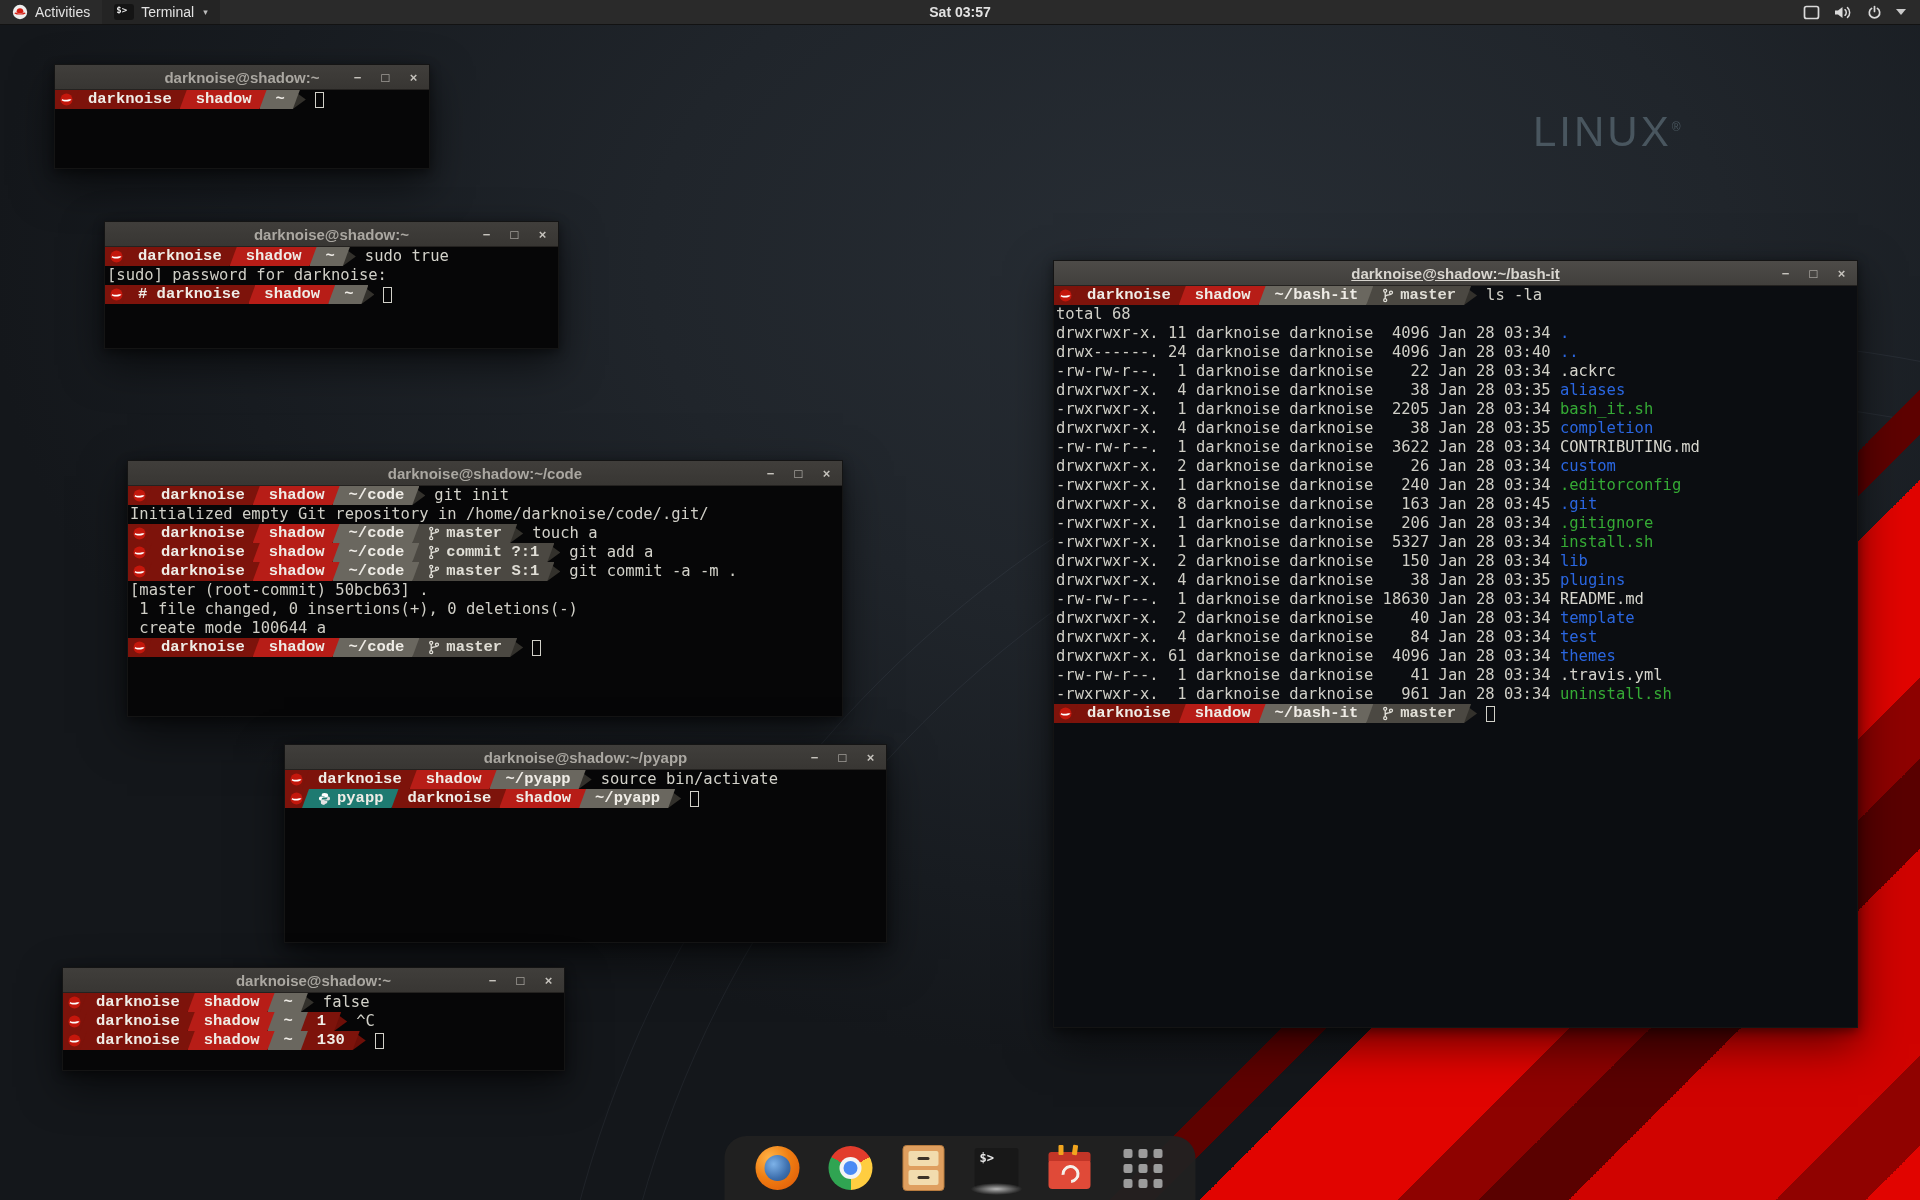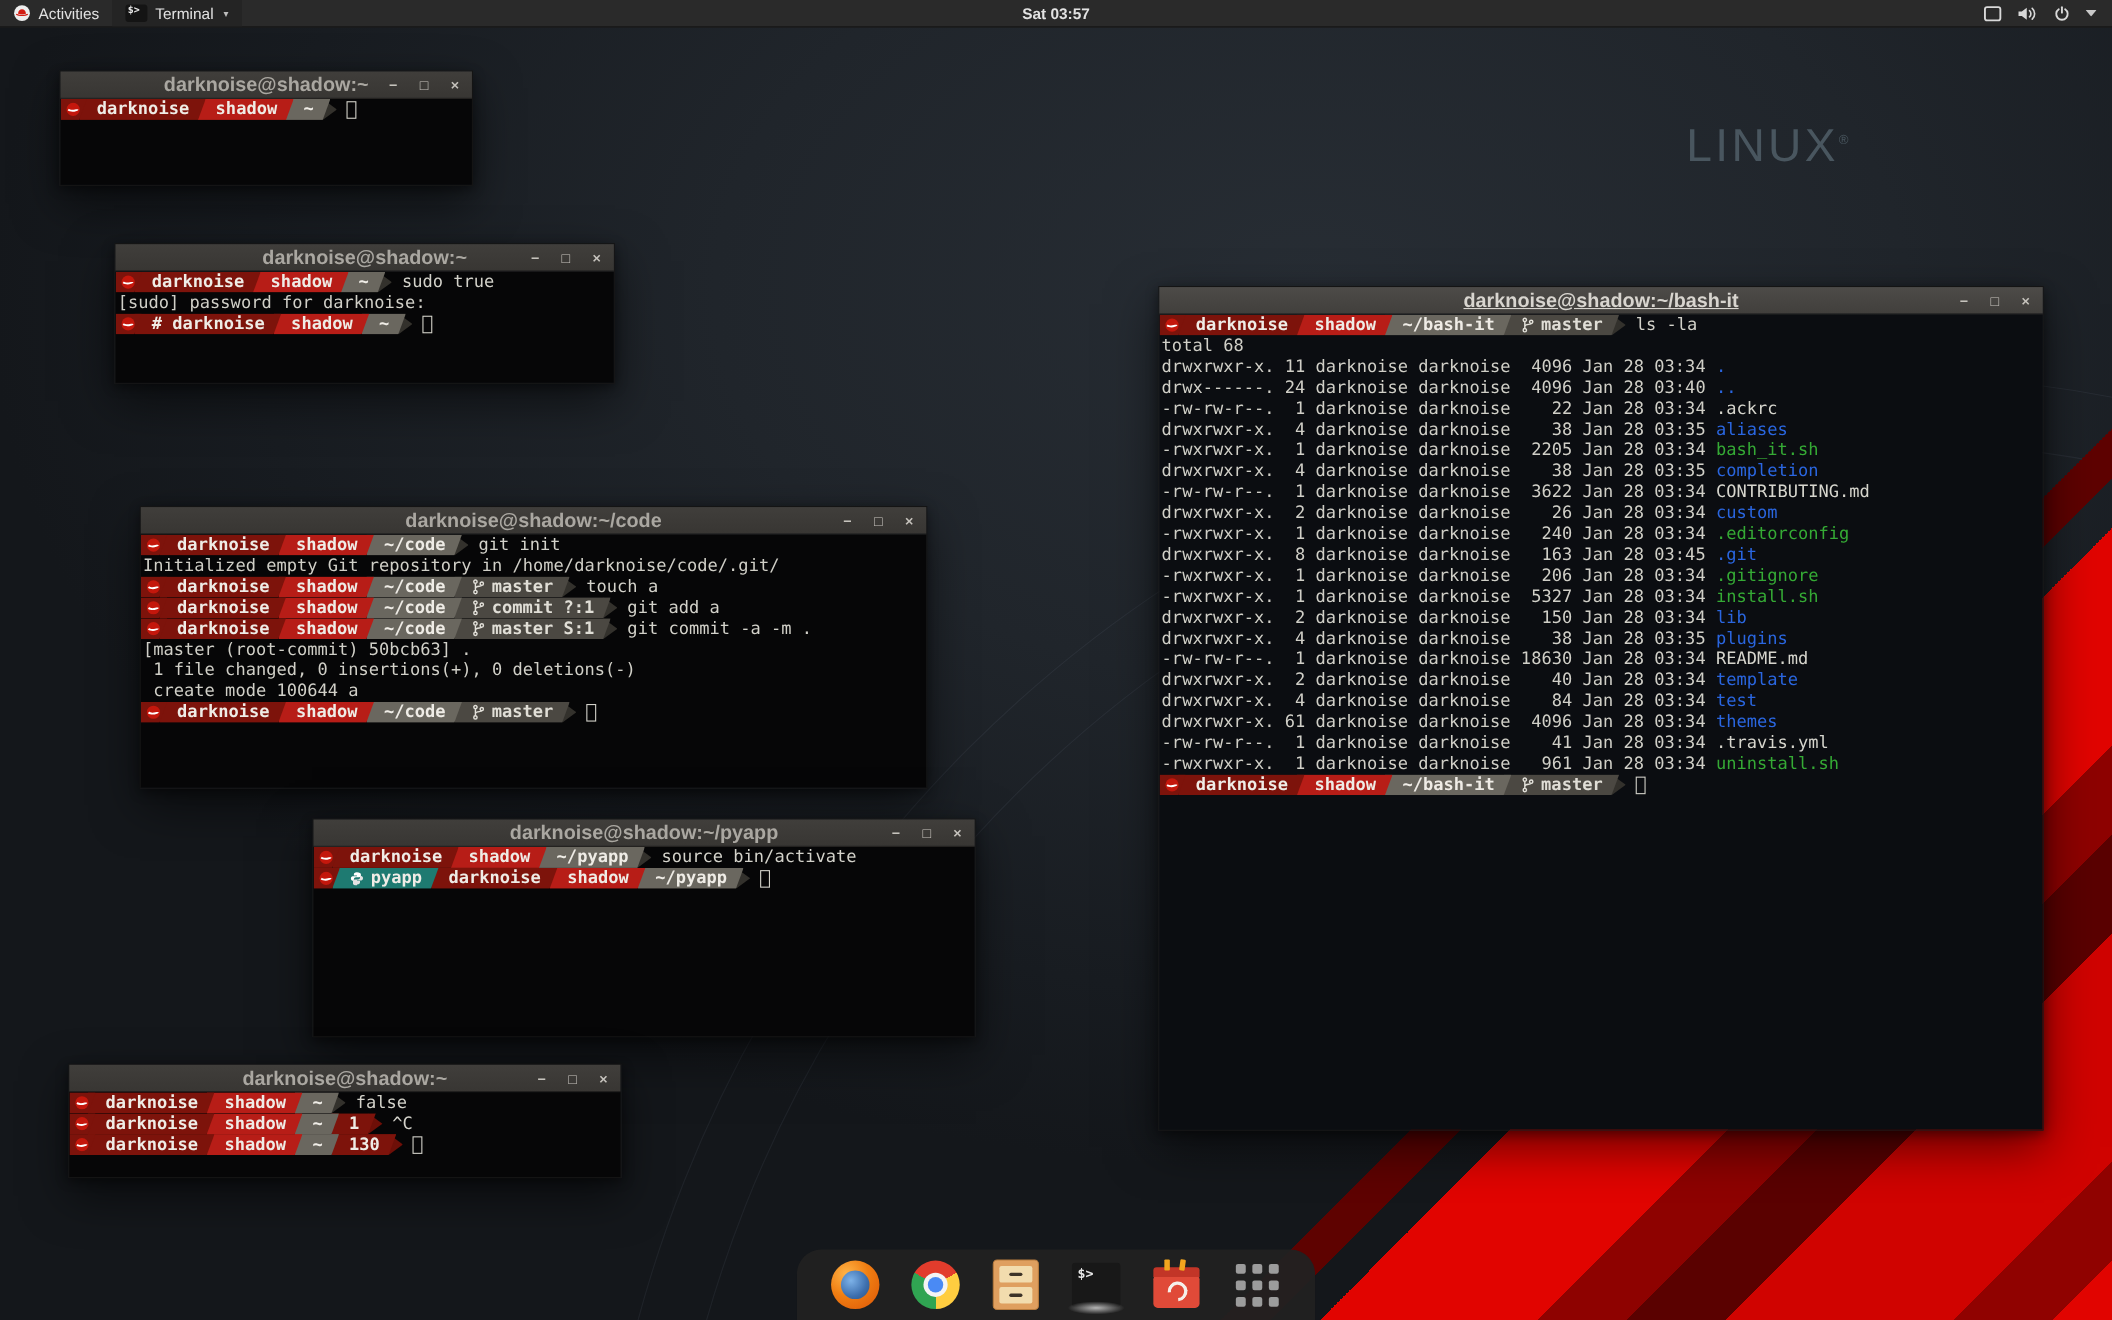--- a/index.html
+++ b/index.html
@@ -40,33 +40,33 @@
     font-family:"DejaVu Sans Mono",monospace;font-size:9px;font-weight:bold;
     display:flex;align-items:flex-start;justify-content:flex-start;padding:1px 0 0 2px;box-sizing:border-box;}
   .tb-caret{font-size:9px;color:#bdbdbd;margin-left:2px;}
   #tb-clock{position:absolute;left:50%;transform:translateX(-50%);font-weight:bold;font-size:14px;}
   .tb-right{position:absolute;right:6px;top:0;height:100%;display:flex;align-items:center;gap:14px;padding:0 8px;}
   
   .window{position:absolute;border:1px solid #141414;box-shadow:0 16px 42px rgba(0,0,0,.55),0 3px 10px rgba(0,0,0,.45);z-index:10;}
   .titlebar{height:24px;background:linear-gradient(#403e3b,#383633);border-bottom:1px solid #242220;
     display:flex;align-items:center;justify-content:center;position:relative;}
   .window.focused .titlebar{background:linear-gradient(#4d4b48,#413f3c);}
-  .titlebar .title{font-size:18px;font-weight:bold;color:#aaa7a1;}
+  .titlebar .title{font-size:15px;font-weight:bold;color:#aaa7a1;}
   .window.focused .titlebar .title{color:#d8d5cf;text-decoration:underline;}
   .controls{position:absolute;right:9px;top:0;bottom:0;display:flex;align-items:center;gap:15px;}
   .ctrl{color:#c6c3bd;font-size:13px;font-weight:bold;line-height:1;width:13px;text-align:center;}
   .content{position:absolute;top:25px;left:0;right:0;bottom:0;overflow:hidden;
     font-family:"DejaVu Sans Mono",monospace;font-size:15.5px;line-height:19px;color:var(--term-fg);white-space:pre;}
   .line{height:19px;display:flex;align-items:stretch;}
   .line.out,.line.ls{display:block;padding-left:2px;}
   
   .oschip{display:flex;align-items:center;padding:0 6px 0 5px;background:var(--seg-user);position:relative;z-index:60;
     clip-path:polygon(0 0,100% 0,calc(100% - 7px) 100%,0 100%);}
   .seg{display:flex;align-items:center;position:relative;padding:0 15px 0 16px;margin-left:-7px;
-    color:#efece6;font-weight:bold;clip-path:polygon(0 0,100% 0,calc(100% - 7px) 100%,0 100%);}
+    color:#efece6;font-weight:bold;clip-path:polygon(0 0,100% 0,calc(100% - 7px) 100%,0 100%);font-family:Liberation Mono, monospace;}
   .seg.user{background:var(--seg-user);}
   .seg.host{background:var(--seg-host);}
   .seg.path{background:var(--seg-path);}
   .seg.branch{background:var(--seg-branch);color:#e0ded6;}
   .seg.err{background:var(--seg-err);}
   .seg.venv{background:var(--seg-venv);align-items:center;}
   .seg svg{margin-right:6px;}
   .parrow{width:13px;margin-left:-7px;position:relative;clip-path:polygon(0 0,100% 50%,0 100%);}
   .cmd{margin-left:9px;color:#d3d2ca;align-self:center;}
   .cursor{width:9px;height:16px;border:1px solid #d2d1c9;box-sizing:border-box;align-self:center;margin-left:9px;}

